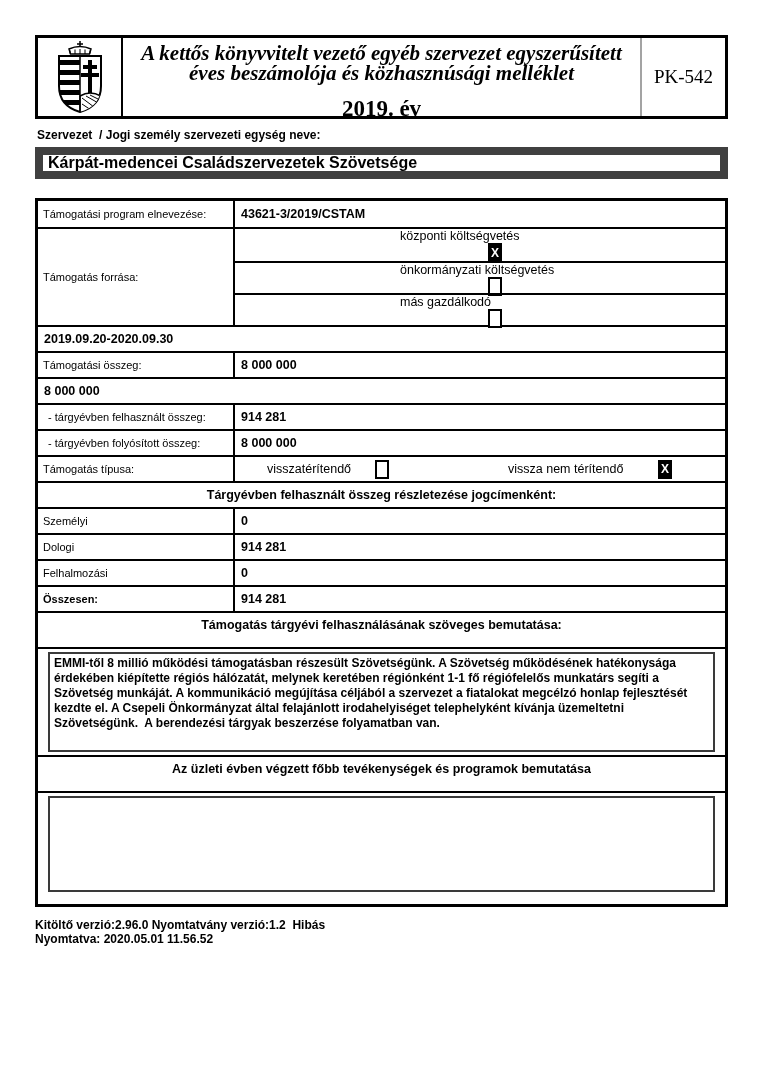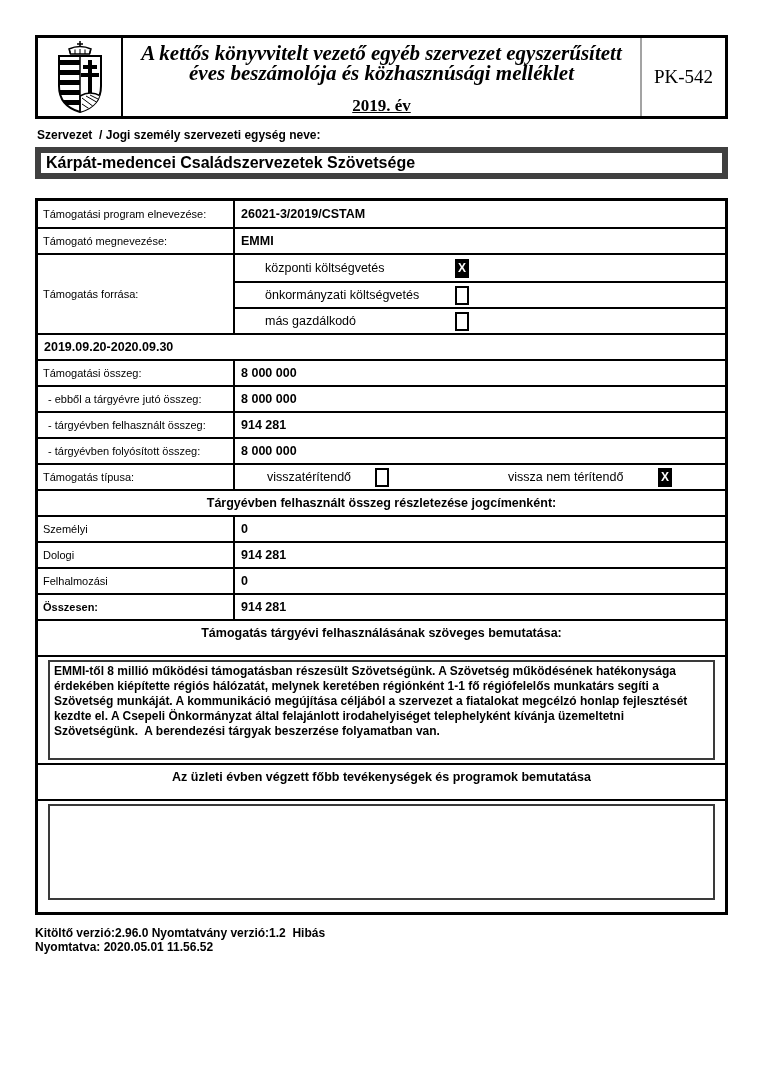--- a/index.html
+++ b/index.html
@@ -5,36 +5,36 @@
   * { margin:0; padding:0; box-sizing:border-box; }
   html,body { background:#fff; }
   body { width:763px; height:1080px; font-family:"Liberation Sans", sans-serif; color:#000; position:relative; }
   .page { width:763px; height:1080px; padding:35px 35px 0 35px; }
 
   
   .hdr { display:flex; border:3px solid #000; height:84px; }
   .hdr-logo { width:85px; display:flex; align-items:center; justify-content:center; border-right:2px solid #000; }
   .hdr-title { flex:1; text-align:center; font-family:"Liberation Serif", serif; font-weight:bold; padding-top:5px; }
   .hdr-title .t1, .hdr-title .t2 { font-size:21px; line-height:20px;font-style:italic; }
-  .hdr-title .yr { font-size:17px; margin-top:13px;text-decoration:underline; }
+  .hdr-title .yr { font-size:23px; margin-top:13px; }
   .hdr-code { width:85px; display:flex; align-items:center; justify-content:center; border-left:2px solid #a3a3a3; font-family:"Liberation Serif", serif; font-size:19px; }
 
   .org-label { font-size:12px; font-weight:bold; margin:9px 0 5px 2px; white-space:pre; }
-  .org-box { border:6px solid #404040; height:32px; display:flex; align-items:center; padding-left:5px; font-size:16px; font-weight:bold; }
+  .org-box { border:8px solid #404040; height:32px; display:flex; align-items:center; padding-left:5px; font-size:16px; font-weight:bold; }
 
   
   .tbl { border:3px solid #000; margin-top:19px; }
   .row { display:flex; border-top:2px solid #000; min-height:26px; }
   .row:first-child { border-top:none; }
   .lbl { width:197px; border-right:2px solid #000; display:flex; align-items:center; padding:0 5px; font-size:11px; }
   .val { flex:1; display:flex; align-items:center; padding:0 6px; font-size:12.5px; font-weight:bold; }
   .lbl.bold { font-weight:bold; }
 
   .subrows { flex:1; display:flex; flex-direction:column; }
-  .subrow { display:flex; align-items:center; height:26px; border-top:2px solid #000; padding-left:30px; font-size:12.5px; }
+  .subrow { display:flex; align-items:center; height:32px; border-top:2px solid #000; padding-left:30px; font-size:12.5px;flex-direction:column; }
   .subrow:first-child { border-top:none; }
   .subrow .optlbl { width:190px; }
 
   .cb { width:14px; height:19px; border:2px solid #000; background:#fff; display:flex; align-items:center; justify-content:center; font-size:12px; font-weight:bold; color:#fff; flex:none; }
   .cb.checked { background:#000; color:#fff; }
 
   .type-val { flex:1; display:flex; align-items:center; font-size:12.5px; padding-left:32px; }
   .type-val .optlbl2 { width:108px; }
   .type-val .gap { width:119px; }
   .type-val .optlbl3 { width:150px; }
@@ -96,27 +96,23 @@
 
   <div class="org-label">Szervezet  / Jogi személy szervezeti egység neve:</div>
   <div class="org-box">
     <span>Kárpát-medencei Családszervezetek Szövetsége</span>
   </div>
 
   <div class="tbl">
 
     <div class="row">
       <div class="lbl">Támogatási program elnevezése:</div>
-      <div class="val">26021-3/2019/CSTAM</div>
-    </div>
-
-    <div class="row">
-      <div class="lbl">Támogató megnevezése:</div>
-      <div class="val">EMMI</div>
-    </div>
+      <div class="val">43621-3/2019/CSTAM</div>
+    </div>
+
 
     <div class="row">
       <div class="lbl">Támogatás forrása:</div>
       <div class="subrows">
         <div class="subrow">
           <span class="optlbl">központi költségvetés</span>
           <span class="cb checked">X</span>
         </div>
         <div class="subrow">
           <span class="optlbl">önkormányzati költségvetés</span>
@@ -132,21 +128,20 @@
     <div class="row">
       <div class="val">2019.09.20-2020.09.30</div>
     </div>
 
     <div class="row">
       <div class="lbl">Támogatási összeg:</div>
       <div class="val">8 000 000</div>
     </div>
 
     <div class="row">
-      <div class="lbl" style="padding-left:10px;">- ebből a tárgyévre jutó összeg:</div>
       <div class="val">8 000 000</div>
     </div>
 
     <div class="row">
       <div class="lbl" style="padding-left:10px;">- tárgyévben felhasznált összeg:</div>
       <div class="val">914 281</div>
     </div>
 
     <div class="row">
       <div class="lbl" style="padding-left:10px;">- tárgyévben folyósított összeg:</div>

